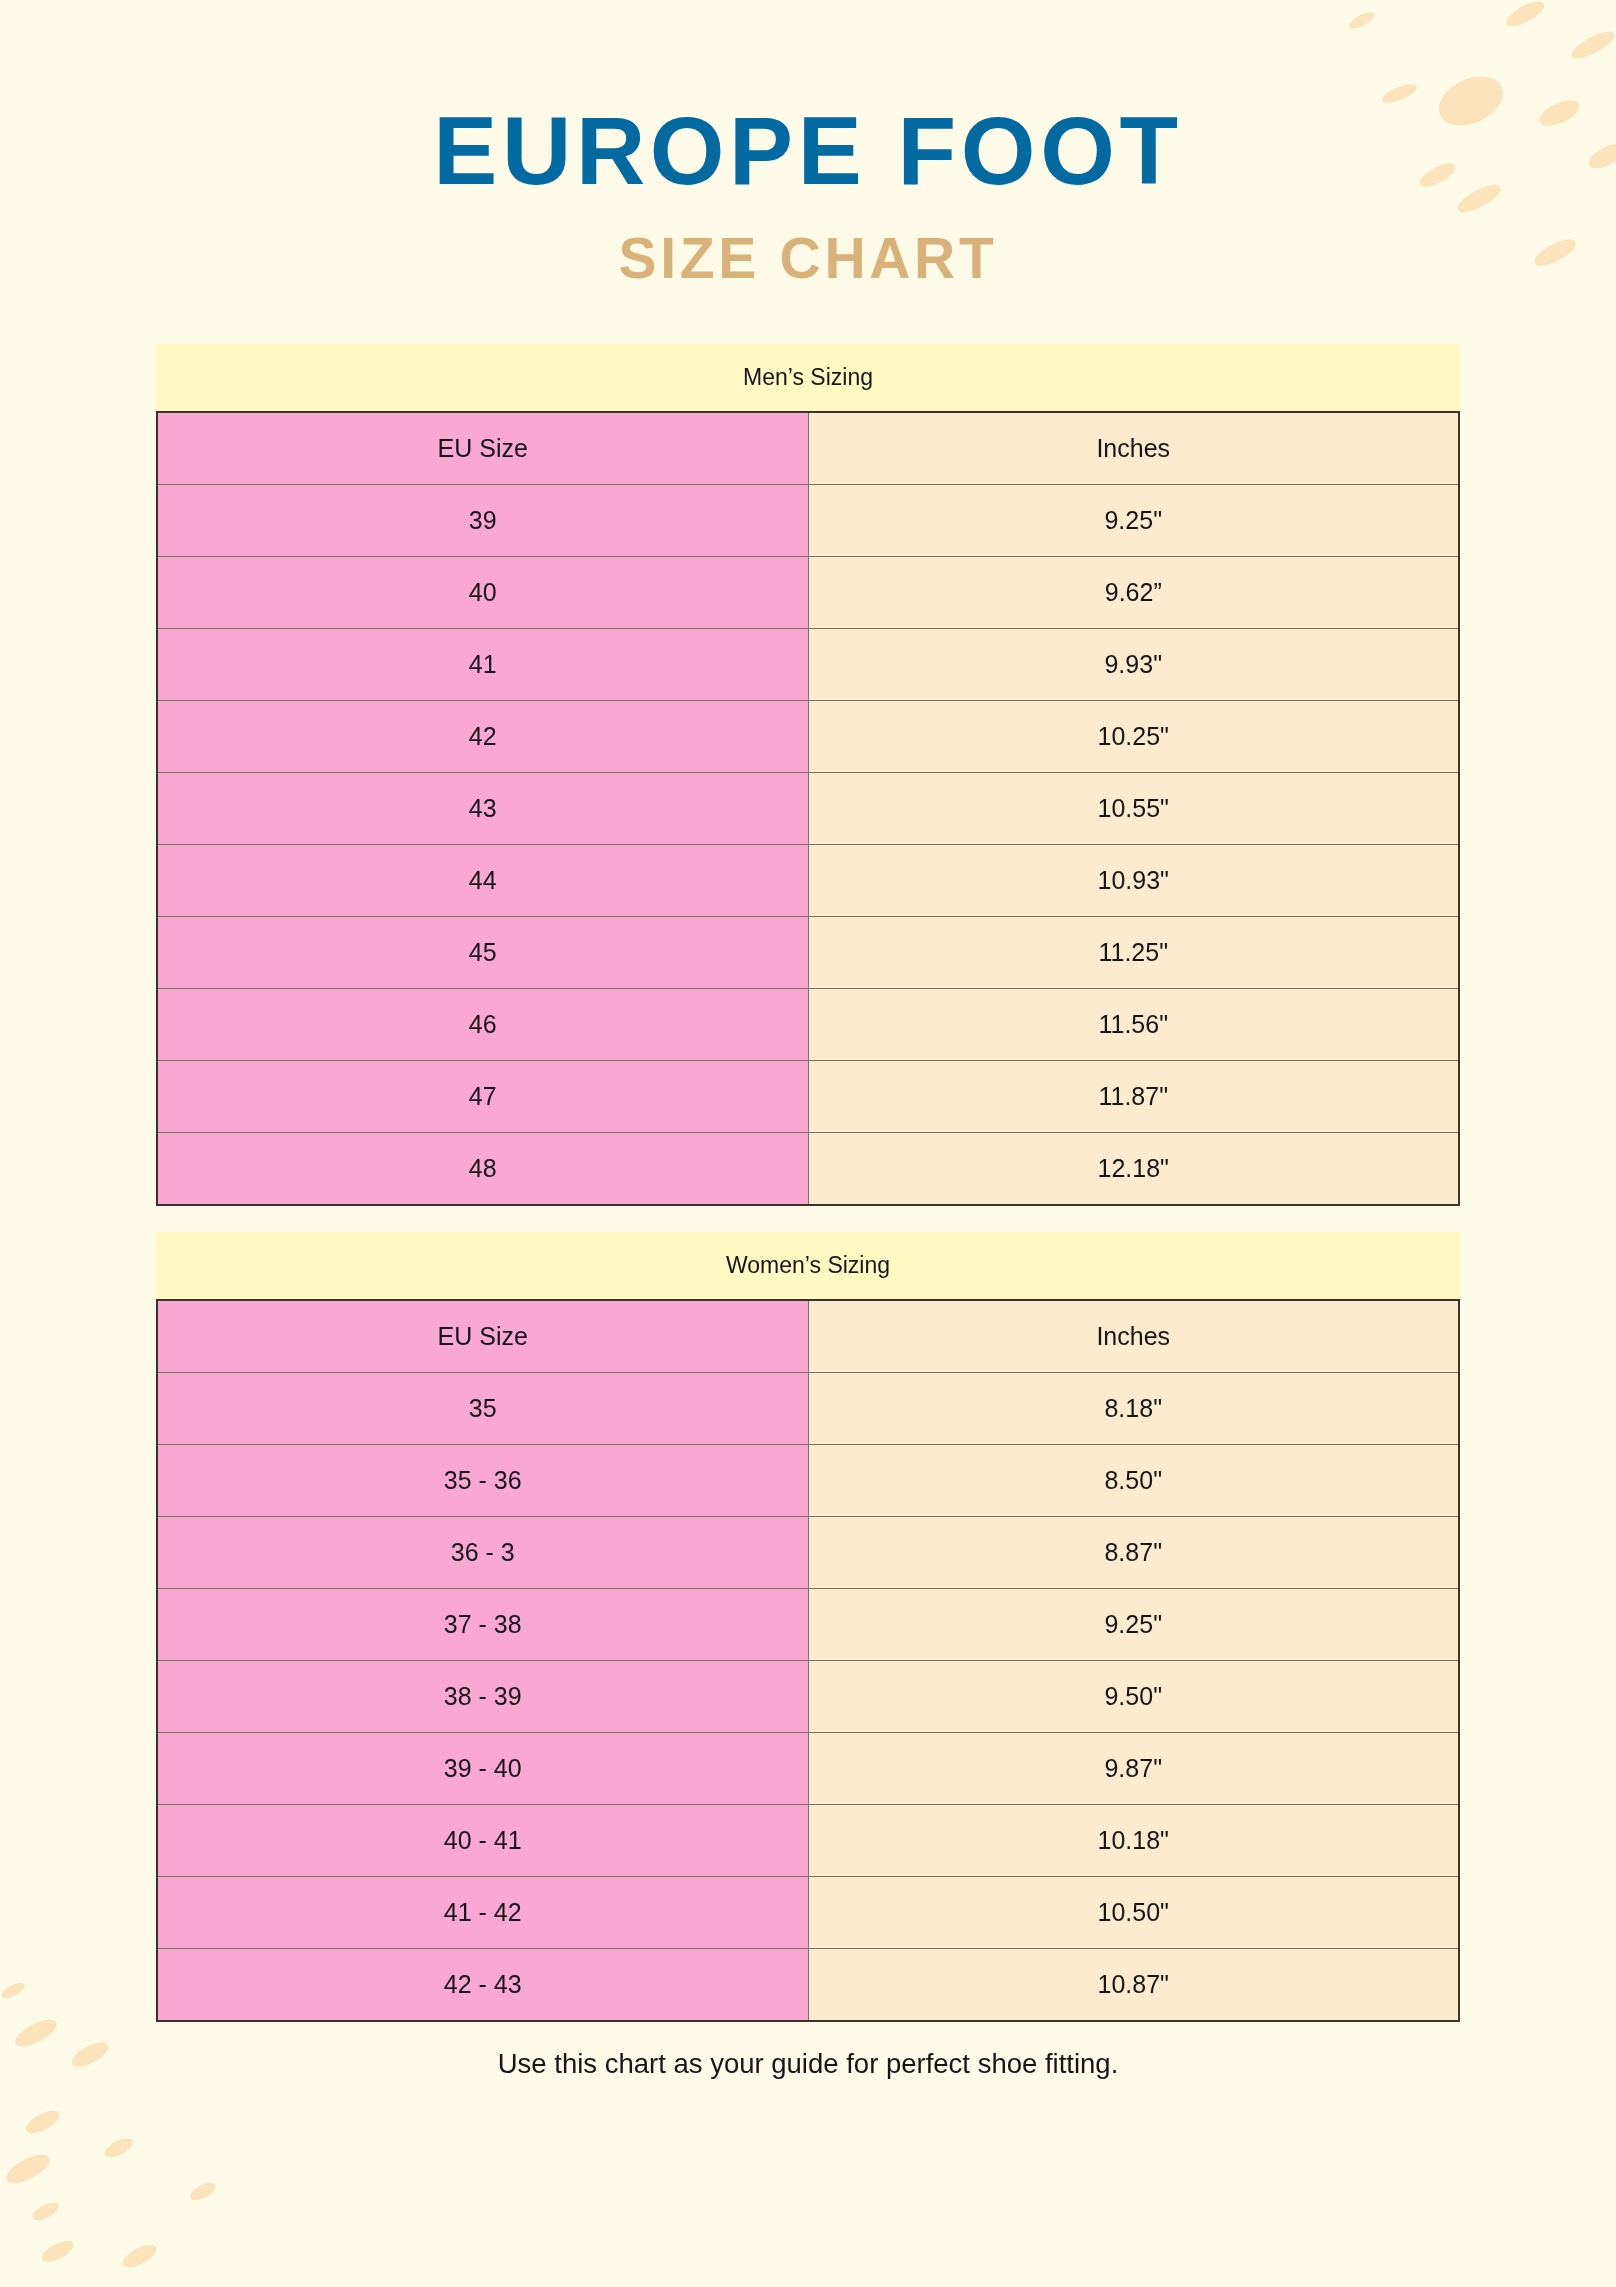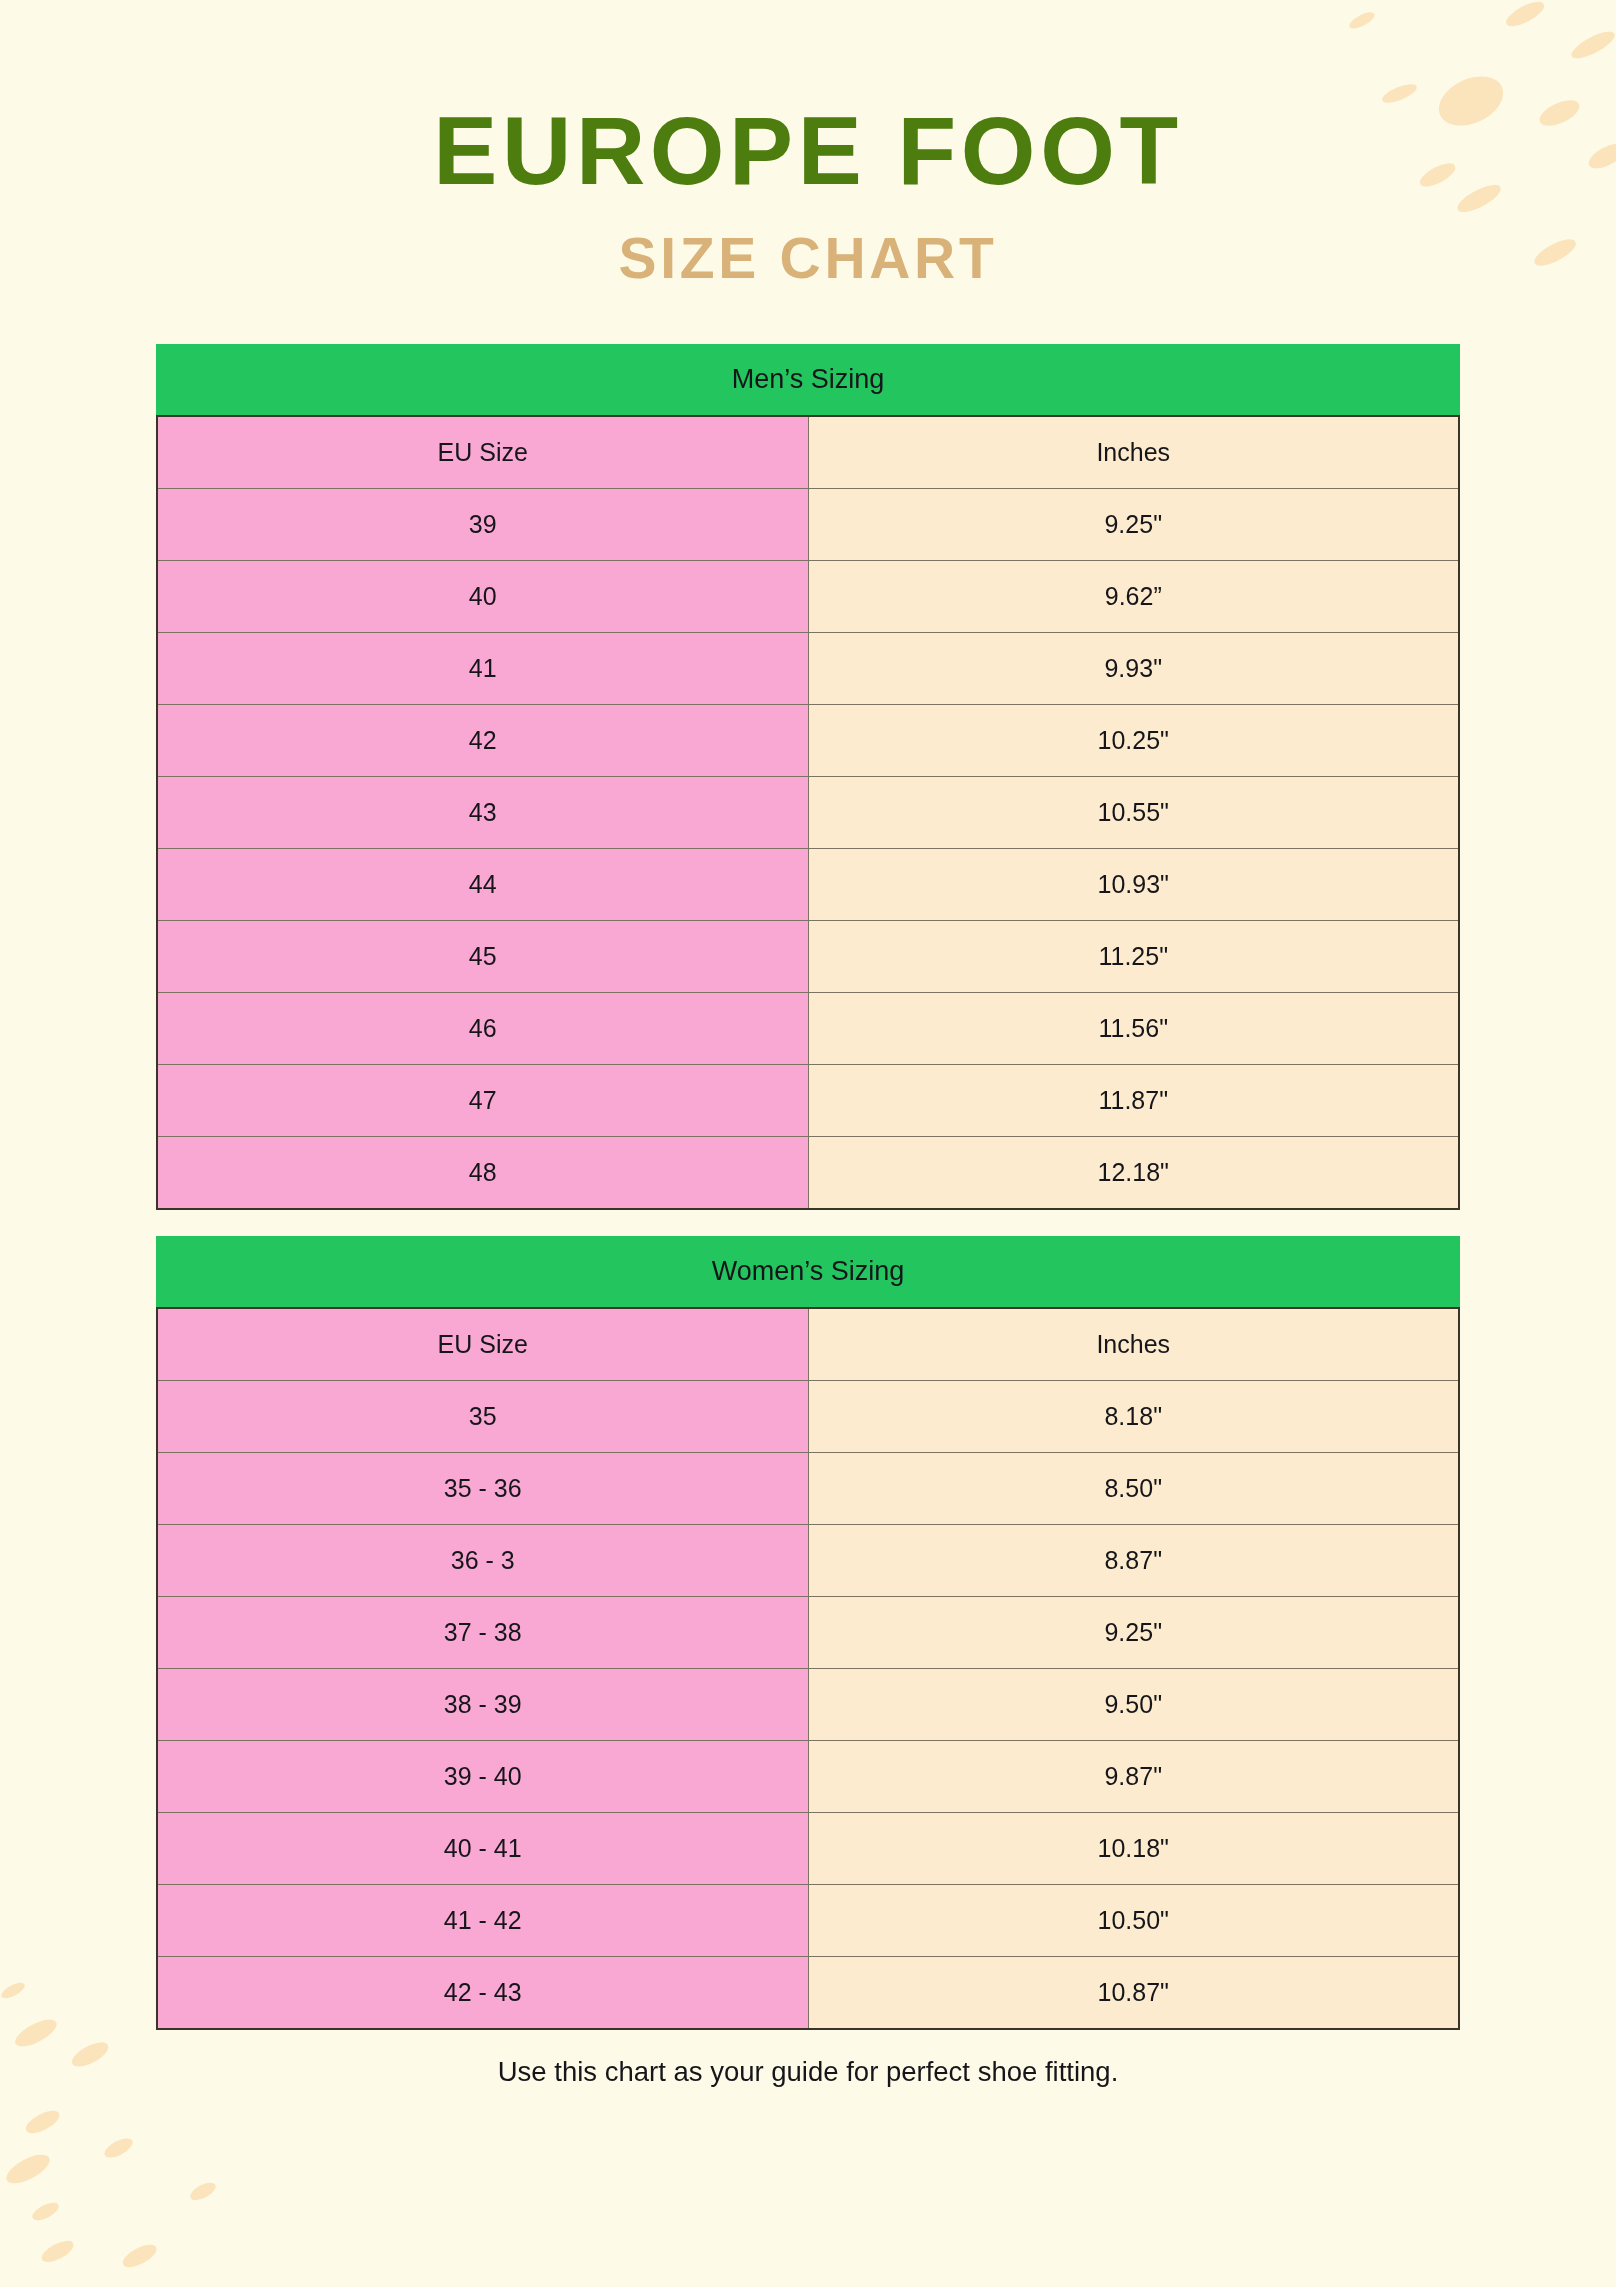--- a/index.html
+++ b/index.html
@@ -38,21 +38,21 @@
     box-sizing: border-box;
   }
 
   .title-block {
     text-align: center;
     padding-top: 103px;
   }
   .title-main {
     font-size: 96px;
     letter-spacing: 4.6px;
-    color: #4d7c0f;
+    color: #0369a1;
     font-weight: 700;
     line-height: 1.0;
     margin: 0;
   }
   .title-sub {
     font-size: 57px;
     letter-spacing: 3.7px;
     color: #D8B279;
     font-weight: 700;
     line-height: 1.0;
@@ -61,23 +61,23 @@
 
   .tables-wrap {
     margin: 0 auto;
     width: 1304px;
     padding-top: 57px;
   }
 
   .section { margin-bottom: 26px; }
 
   .section-band {
-    background: #22c55e;
+    background: #fef9c3;
     color: #16161a;
-    font-size: 27px;
+    font-size: 23px;
     text-align: center;
     padding: 22px 0 22px 0;
     line-height: 1;
   }
 
   table.size-table {
     width: 100%;
     border-collapse: collapse;
     table-layout: fixed;
     border: 2.8px solid #3A3429;

